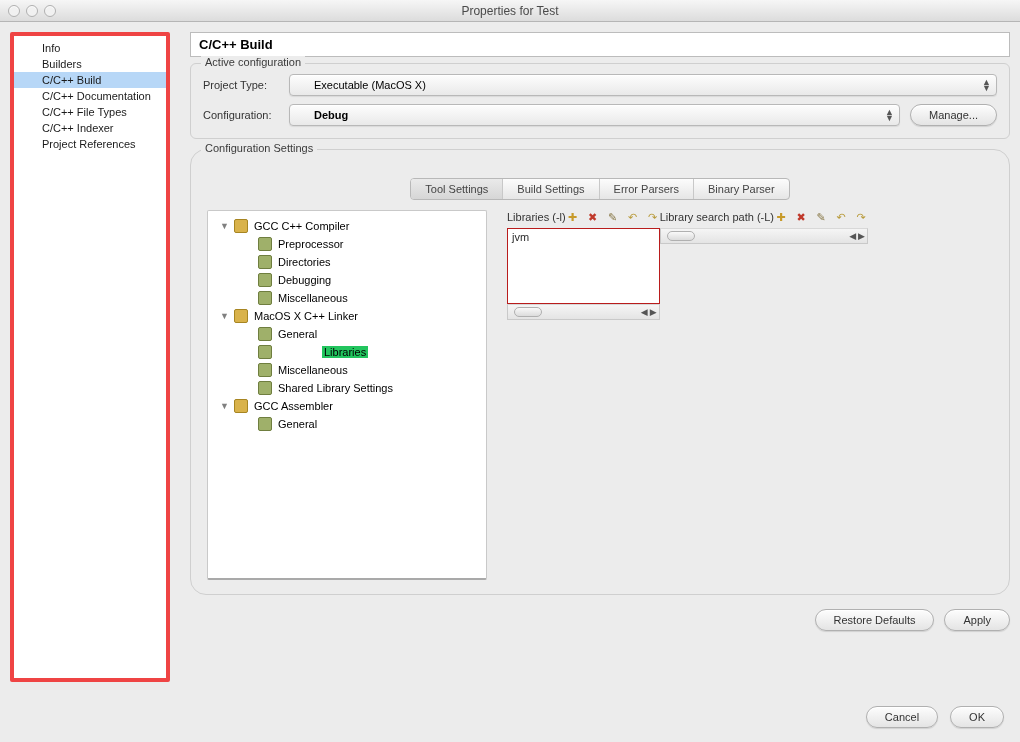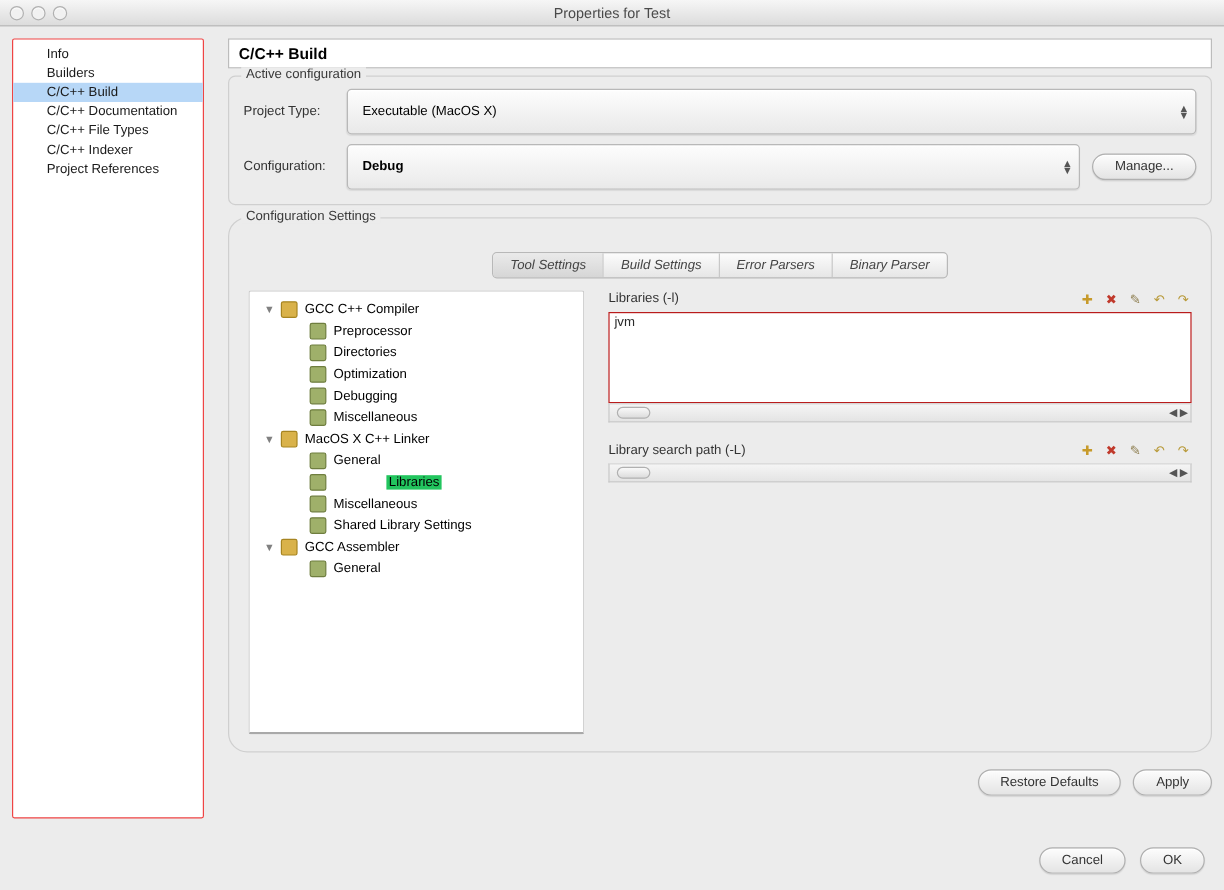--- a/index.html
+++ b/index.html
@@ -46,21 +46,21 @@
   .nav-wrap {
     width: 160px;
     flex: 0 0 160px;
     margin-right: 20px;
     display: flex;
     flex-direction: column;
   }
   .nav {
     flex: 1;
     background: #fff;
-    border: 1px solid #ef4444;
+    border: 4px solid #ef4444;
     border-radius: 2px;
     box-shadow: inset 0 1px 0 rgba(255,255,255,.8);
     padding: 4px 0;
   }
   .nav-item {
     padding: 2px 6px 2px 28px;
     color: #1a1a1a;
     cursor: default;
   }
   .nav-item.selected {
@@ -98,28 +98,28 @@
     display: flex;
     align-items: center;
     margin-bottom: 8px;
   }
   .field-row .label {
     width: 86px;
     color: #333;
   }
   .aqua-select {
     flex: 1;
-    height: 38px;
+    height: 22px;
     background: linear-gradient(#fdfdfd,#e9e9e9);
     border: 1px solid #b8b8b8;
     border-radius: 4px;
     box-shadow: inset 0 1px 0 #fff, 0 1px 1px rgba(0,0,0,.08);
     display: flex;
     align-items: center;
-    padding: 0 20px 0 12px;
+    padding: 0 20px 0 24px;
     position: relative;
   }
   .aqua-select .arrow {
     position: absolute;
     right: 6px;
     width: 8px;
     color: #555;
     font-size: 9px;
     line-height: 6px;
     text-align: center;
@@ -141,21 +141,20 @@
     border: 1px solid #cfcfcf;
     border-radius: 16px;
     padding: 28px 16px 14px 16px;
     position: relative;
     flex: 0 0 auto;
   }
   .tabbar {
     display: flex;
     justify-content: center;
     margin-bottom: 10px;
-    font-style: italic;
   }
   .segmented {
     display: flex;
     border: 1px solid #b8b8b8;
     border-radius: 4px;
     overflow: hidden;
     height: 22px;
     background: linear-gradient(#fcfcfc,#e6e6e6);
   }
   .segmented .seg {
@@ -195,21 +194,20 @@
     width: 14px; height: 14px; margin-right: 4px; display:inline-block;
   }
   .ticon.tool { background: #d9b24a; border: 1px solid #a78521; border-radius:2px; }
   .ticon.opt  { background: #9fb06a; border: 1px solid #6f7e3f; border-radius:2px; }
   .tree-row.child { padding-left: 46px; }
   .tree-row .label { padding: 0 2px; }
   .tree-row.selected .label { background: #22c55e; margin-left: 46px; }
   .right-pane {
     flex: 1;
     display: flex;
-    flex-direction: column;
   }
   .list-section { margin-bottom: 16px; }
   .list-header {
     display: flex;
     align-items: center;
     justify-content: space-between;
     margin-bottom: 4px;
   }
   .list-header .htxt { color: #333; }
   .tool-icons { display: flex; gap: 6px; }
@@ -336,24 +334,20 @@
             <div class="tree-row child">
               <span class="ticon opt"></span>
               <span class="label">Preprocessor</span>
             </div>
             <div class="tree-row child">
               <span class="ticon opt"></span>
               <span class="label">Directories</span>
             </div>
             <div class="tree-row child">
               <span class="ticon opt"></span>
-              <span class="label">Optimization</span>
-            </div>
-            <div class="tree-row child">
-              <span class="ticon opt"></span>
               <span class="label">Debugging</span>
             </div>
             <div class="tree-row child">
               <span class="ticon opt"></span>
               <span class="label">Miscellaneous</span>
             </div>
             <div class="tree-row">
               <span class="disclosure">▼</span>
               <span class="ticon tool"></span>
               <span class="label">MacOS X C++ Linker</span>

